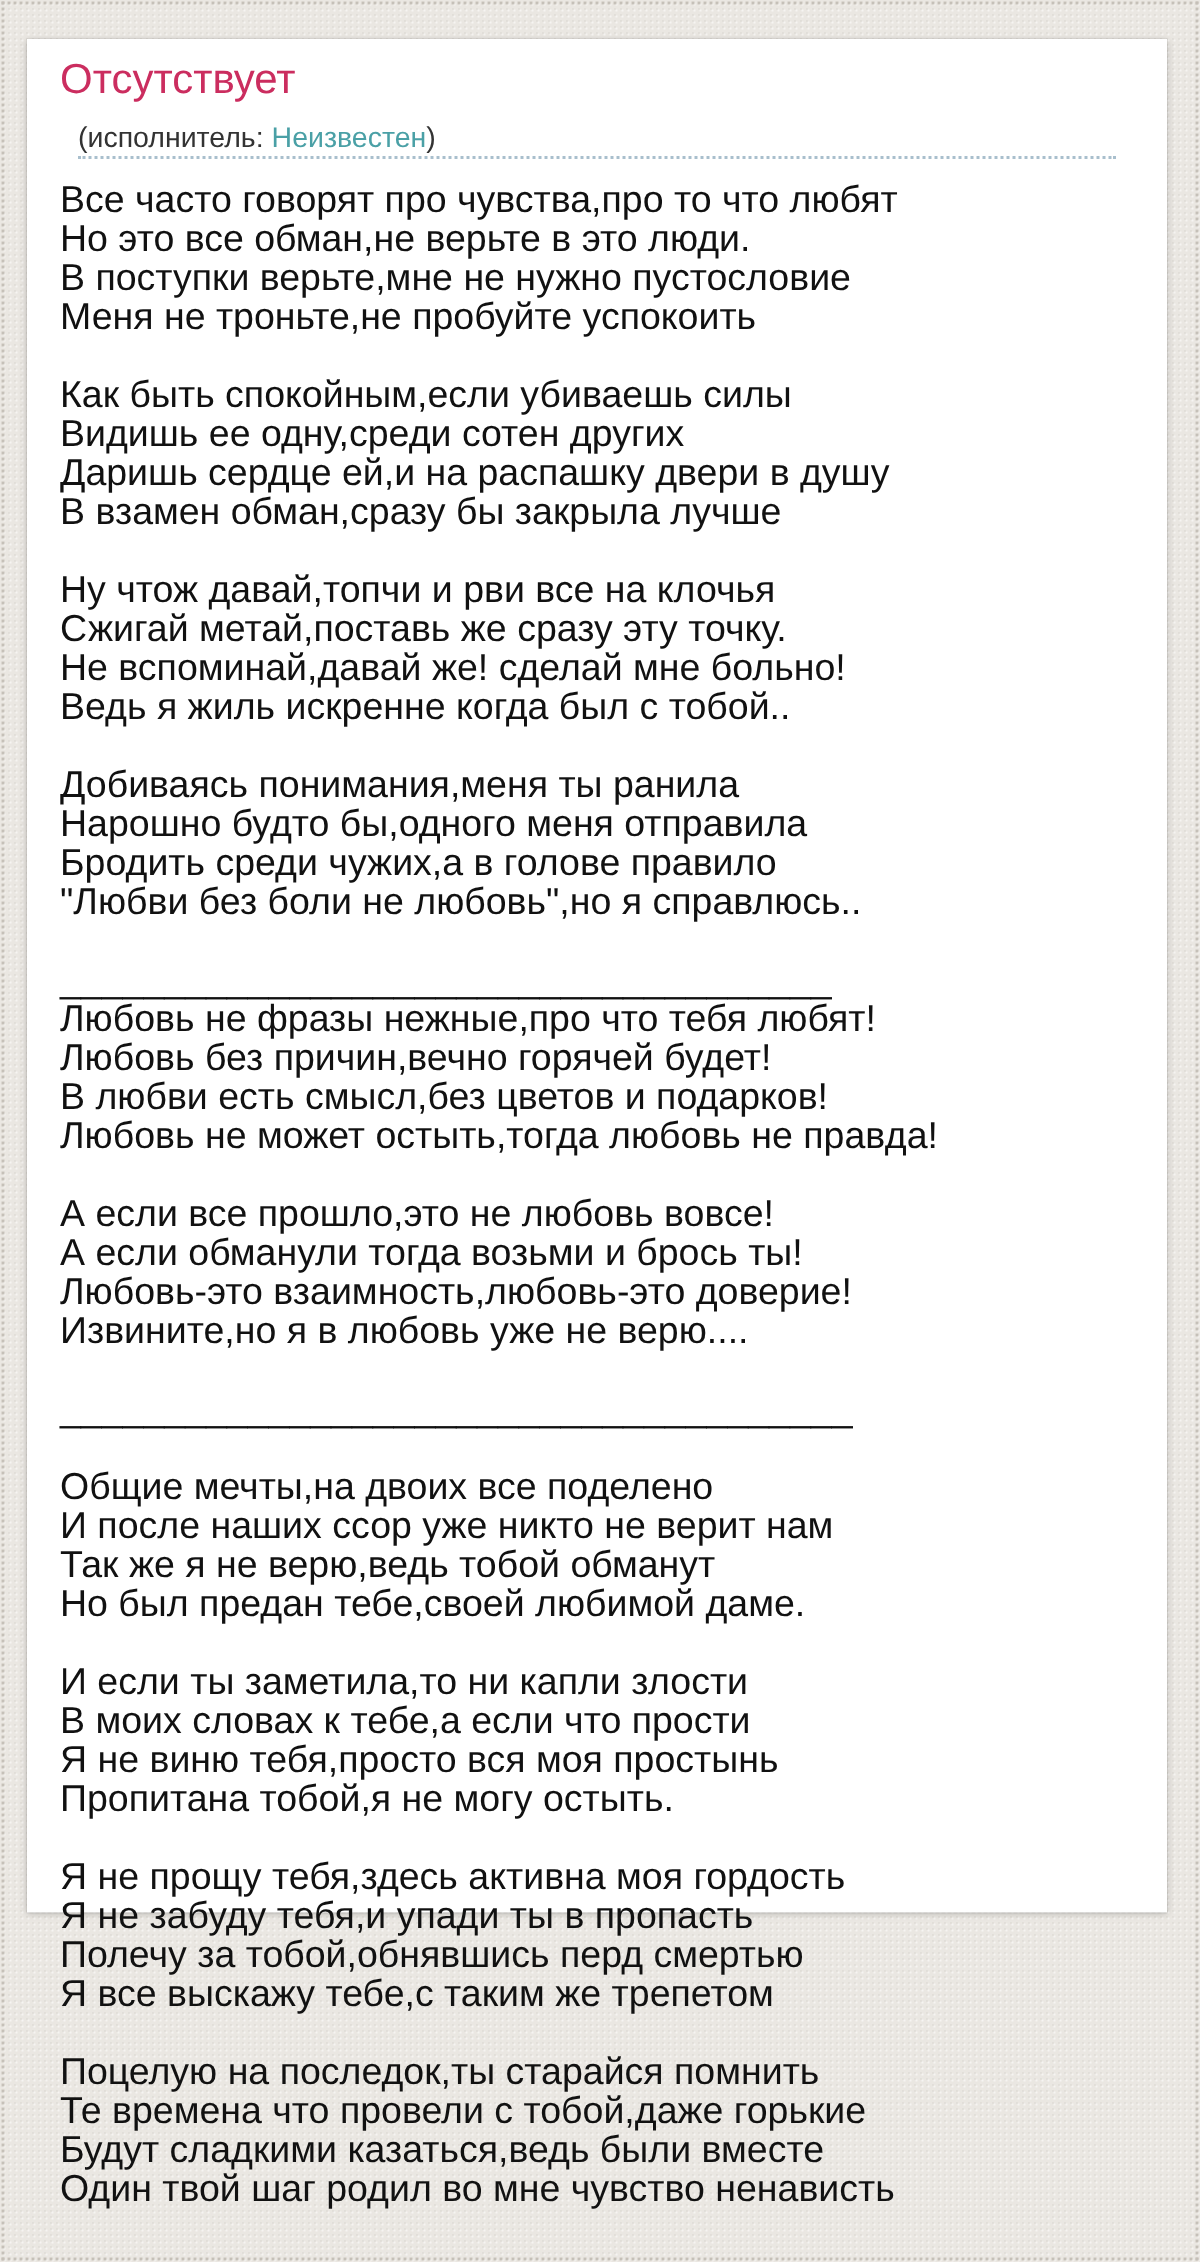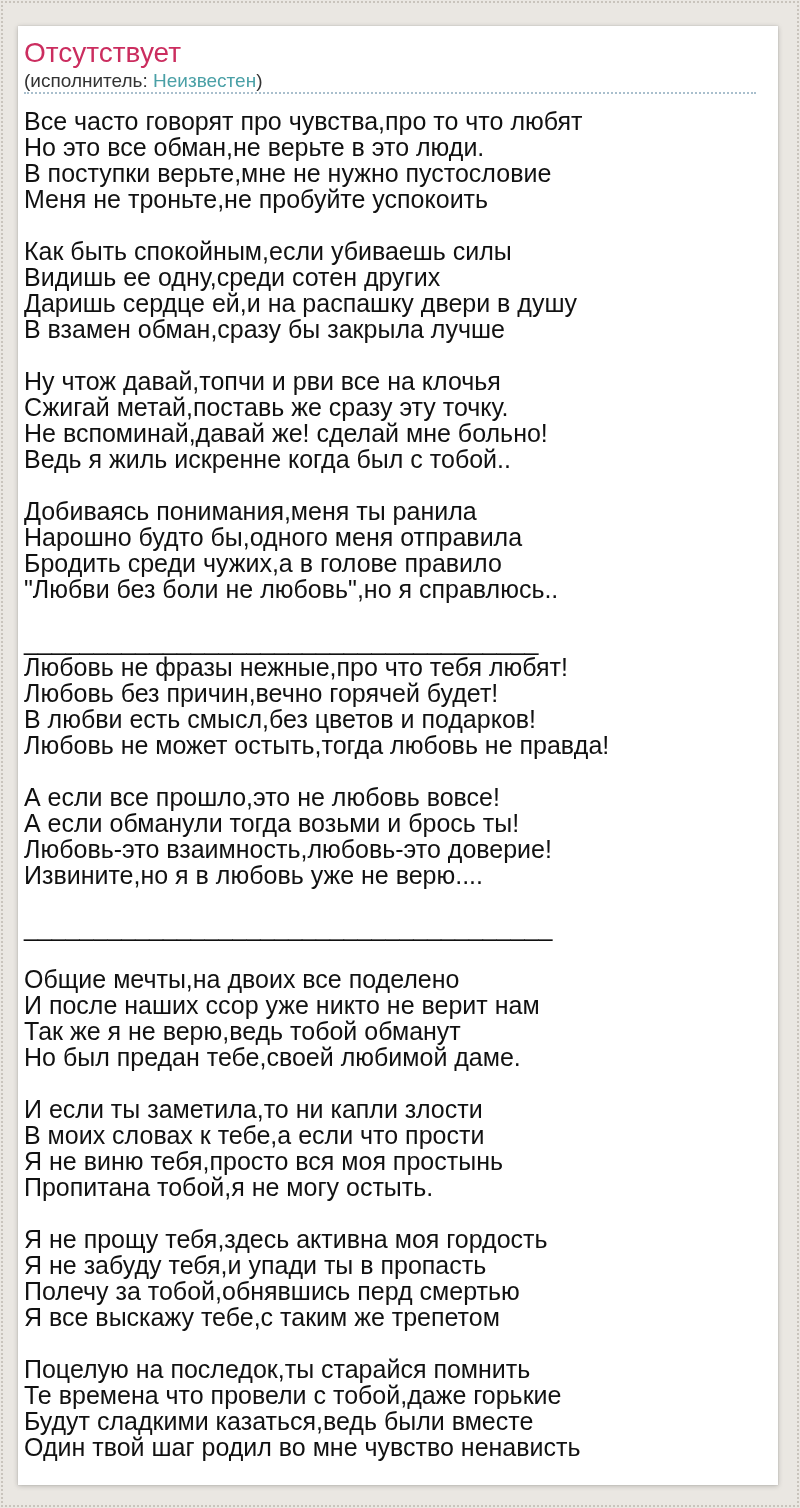--- a/index.html
+++ b/index.html
@@ -23,35 +23,35 @@
     position: absolute;
     left: 1px; top: 1px; right: 1px; bottom: 1px;
     border: 2px dotted rgba(175,168,158,0.55);
     pointer-events: none;
   }
   .card {
     position: absolute;
     left: 18px;
     top: 26px;
     width: 760px;
-    height: 1459px;
+    height: 1249px;
     box-sizing: border-box;
     background: #ffffff;
     box-shadow: 0 1px 5px rgba(0,0,0,0.22), 0 0 1px rgba(0,0,0,0.18);
-    padding: 10px 22px 24px 6px;
+    padding: 10px 22px 24px 22px;
   }
   h1.song-title {
     margin: 0;
     font-size: 28px;
     line-height: 34px;
     font-weight: normal;
     color: #cb2d5f;
   }
   .artist-line {
-    margin: 0;
+    margin: 12px;
     font-size: 19px;
     line-height: 22px;
     color: #333333;
     border-bottom: 2px dotted #a9bfcd;
   }
   .artist-line a {
     color: #4aa0a6;
     text-decoration: none;
     cursor: pointer;
   }

